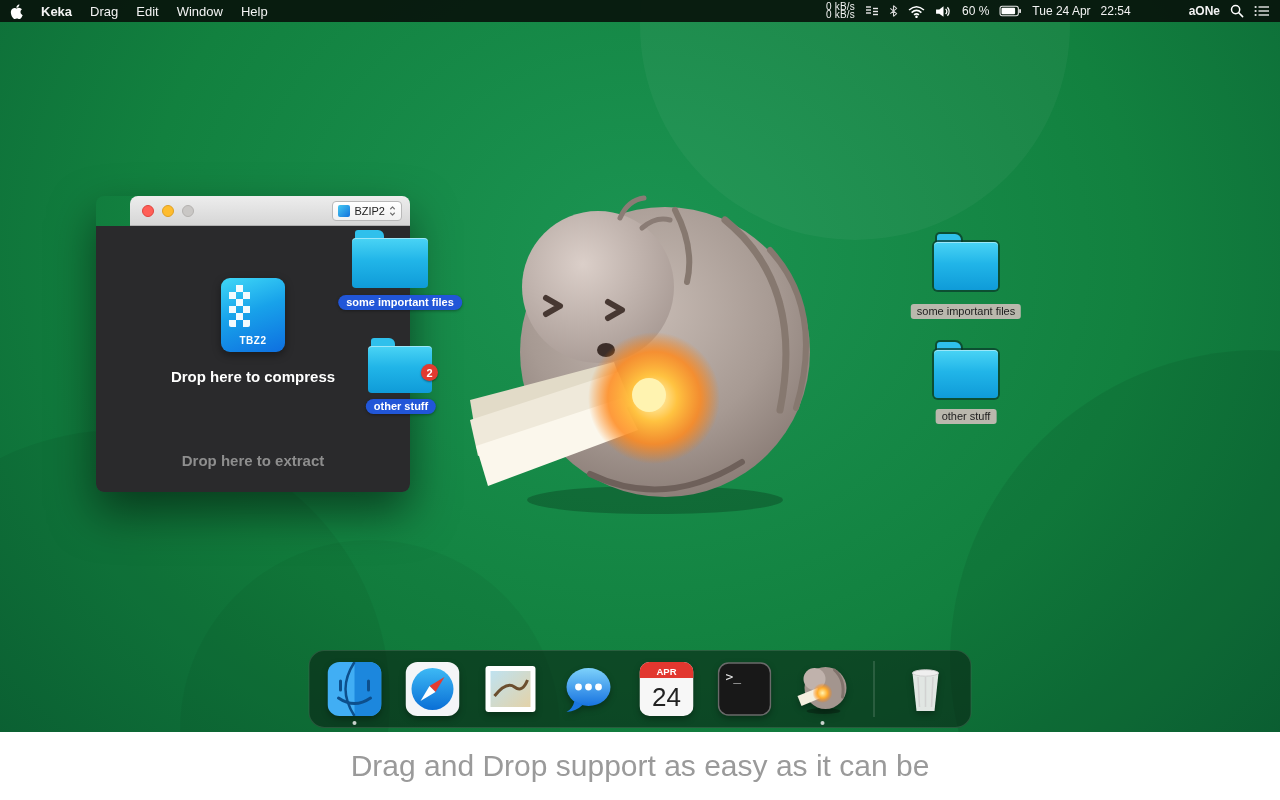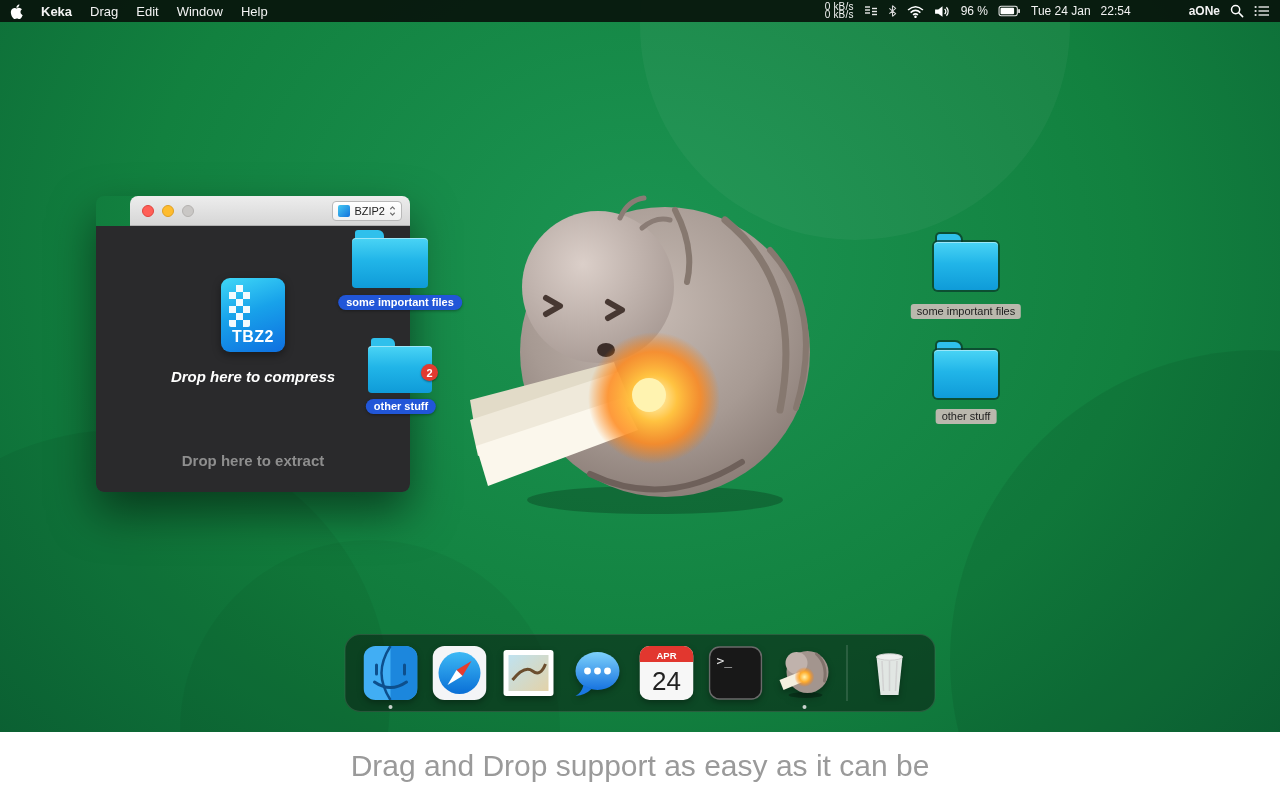--- a/index.html
+++ b/index.html
@@ -41,23 +41,23 @@
     background:linear-gradient(135deg,#45c9f2,#1372dd); }
   .win-body { position:absolute; top:30px; left:0; right:0; bottom:0;
     background:#2a2a2c; border-radius:0 0 8px 8px; }
   .tbz-icon { position:absolute; left:125px; top:82px; width:64px; height:74px;
     border-radius:9px; background:linear-gradient(160deg,#3fd8f7 0%,#18a2ea 45%,#0e6fe0 100%);
     box-shadow:0 3px 8px rgba(0,0,0,.4); }
   .tbz-icon::before { content:""; position:absolute; left:8px; top:7px; width:21px; height:42px;
     background:conic-gradient(rgba(255,255,255,.95) 0 25%, transparent 0 50%, rgba(255,255,255,.95) 0 75%, transparent 0);
     background-size:14px 14px; border-radius:2px; }
   .tbz-label { position:absolute; bottom:6px; left:0; right:0; text-align:center;
-    color:#fff; font-weight:bold; font-size:16px; letter-spacing:.5px; }
+    color:#fff; font-weight:bold; font-size:10px; letter-spacing:.5px; }
   .drop-compress { position:absolute; top:172px; left:0; right:0; text-align:center;
-    color:#fff; font-weight:bold; font-size:15px;font-style:italic; }
+    color:#fff; font-weight:bold; font-size:15px; }
   .drop-extract { position:absolute; top:256px; left:0; right:0; text-align:center;
     color:#8e8e8e; font-weight:bold; font-size:15px; }
 
   
   .folder { position:absolute; }
   .folder-tab { position:absolute; top:0; left:4%; width:38%; height:26%;
     background:#2fc0ec; border-radius:3px 6px 0 0; }
   .folder-body { position:absolute; top:14%; left:0; right:0; bottom:0;
     background:linear-gradient(180deg,#4ad4f5 0%,#21b5e8 45%,#0f9bd8 100%);
     border-radius:4px; box-shadow:inset 0 1px 0 rgba(255,255,255,.45); }
@@ -66,22 +66,22 @@
   .tag-blue { position:absolute; transform:translateX(-50%); background:#2156d8; color:#fff;
     font-size:11px; font-weight:bold; padding:1px 8px 2px; border-radius:9px; white-space:nowrap;
     box-shadow:0 1px 3px rgba(0,0,0,.35); }
   .tag-gray { position:absolute; transform:translateX(-50%); background:#bab8ad; color:#1d1d1d;
     font-size:11px; padding:1px 6px 2px; border-radius:3px; white-space:nowrap; }
   .badge { position:absolute; width:17px; height:17px; border-radius:50%; background:#e23b30;
     color:#fff; font-size:11px; font-weight:bold; display:flex; align-items:center;
     justify-content:center; box-shadow:0 1px 2px rgba(0,0,0,.4); }
 
   
-  .dock { position:absolute; left:50%; transform:translateX(-50%); bottom:88px;
-    display:flex; align-items:center; gap:15px; padding:10px 18px;
+  .dock { position:absolute; left:50%; transform:translateX(-50%); bottom:72px;
+    display:flex; align-items:center; gap:24px; padding:10px 18px;
     background:rgba(10,28,16,.55); border:1px solid rgba(255,255,255,.12); border-radius:16px; }
   .dock-item { position:relative; width:54px; height:54px; cursor:pointer; }
   .dock-item svg { display:block; width:54px; height:54px; filter:drop-shadow(0 3px 3px rgba(0,0,0,.3)); }
   .dock-sep { width:1px; height:56px; background:rgba(255,255,255,.25); }
   .run-dot { position:absolute; left:50%; bottom:-9px; transform:translateX(-50%);
     width:4px; height:4px; border-radius:50%; background:rgba(235,235,235,.85); }
 
   
   .caption { position:absolute; left:0; right:0; bottom:0; height:68px; background:#ffffff;
     display:flex; align-items:center; justify-content:center; font-size:30px; color:#9a9a9a; z-index:55; }
@@ -129,27 +129,27 @@
       <svg class="mb-ico" width="17" height="13" viewBox="0 0 16 12">
         <path d="M1 4.6 Q8 -1.6 15 4.6" stroke="#fff" stroke-width="1.5" fill="none"></path>
         <path d="M3.4 7 Q8 3 12.6 7" stroke="#fff" stroke-width="1.5" fill="none"></path>
         <path d="M5.7 9.2 Q8 7.3 10.3 9.2" stroke="#fff" stroke-width="1.5" fill="none"></path>
         <circle cx="8" cy="11" r="1.2" fill="#fff"></circle>
       </svg>
       <svg class="mb-ico" width="17" height="13" viewBox="0 0 16 12">
         <polygon points="1,4 4,4 8,1 8,11 4,8 1,8" fill="#fff"></polygon>
         <path d="M10 3.5 Q12.3 6 10 8.5 M11.7 2 Q15 6 11.7 10" stroke="#fff" stroke-width="1.2" fill="none"></path>
       </svg>
-      <span>96 %</span>
+      <span>60 %</span>
       <svg class="mb-ico" width="23" height="12" viewBox="0 0 22 11">
         <rect x="1" y="1" width="17.5" height="9" rx="2" stroke="#e8e8e8" fill="none" stroke-width="1"></rect>
         <rect x="2.4" y="2.4" width="13" height="6.2" rx="1" fill="#fff"></rect>
         <rect x="19.3" y="3.5" width="1.7" height="4" rx="0.8" fill="#e8e8e8"></rect>
       </svg>
-      <span>Tue 24 Jan</span>
+      <span>Tue 24 Apr</span>
       <span>22:54</span>
       <span class="mb-user">aONe</span>
       <svg class="mb-ico" width="14" height="14" viewBox="0 0 14 14">
         <circle cx="5.6" cy="5.6" r="4.1" stroke="#fff" stroke-width="1.5" fill="none"></circle>
         <line x1="8.8" y1="8.8" x2="12.6" y2="12.6" stroke="#fff" stroke-width="1.6" stroke-linecap="round"></line>
       </svg>
       <svg class="mb-ico" width="16" height="12" viewBox="0 0 16 12">
         <g stroke="#e8e8e8" stroke-width="1.4">
           <line x1="4.5" y1="2" x2="15" y2="2"></line>
             <line x1="4.5" y1="6" x2="15" y2="6"></line>

